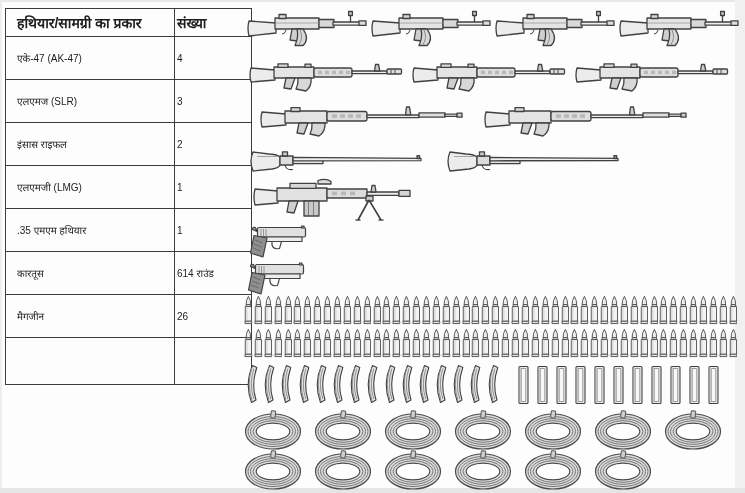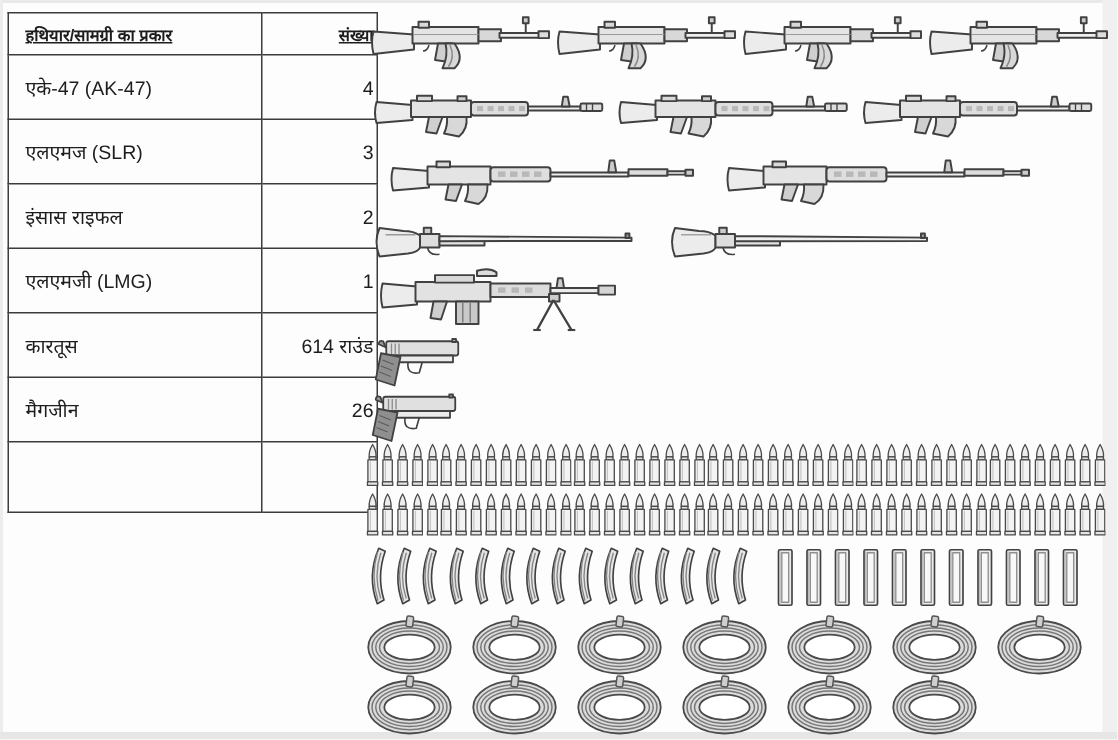--- a/index.html
+++ b/index.html
@@ -19,24 +19,24 @@
   
   table.seizure{
     position:absolute;left:5px;top:8px;width:230px;
     border-collapse:collapse;table-layout:fixed;background:#fdfdfd;
   }
   table.seizure th, table.seizure td{
     border:1.5px solid #3c3c3c;
     vertical-align:middle;
     overflow:hidden;white-space:nowrap;
   }
-  table.seizure th{height:25px;font-size:11px;font-weight:700;text-decoration:underline;}
-  table.seizure td{height:40px;font-size:13px;}
+  table.seizure th{height:25px;font-size:14px;font-weight:700;}
+  table.seizure td{height:40px;font-size:10px;}
   th.c1, td.c1{width:156px;text-align:left;padding-left:11px;}
-  th.c2, td.c2{width:72px;text-align:right;padding:0 2px;margin-left:13px;}
+  th.c2, td.c2{width:72px;text-align:left;padding:0 2px;margin-left:13px;}
   tr.empty-row td{height:44px;}
 
   
   .art{position:absolute;left:0;top:0;width:745px;height:493px;}
   .irow{position:absolute;display:flex;align-items:flex-start;}
   #row-ak47        {left:246px;top:6px;  gap:2px;}
   #row-slr         {left:248px;top:55px; gap:7px;}
   #row-insas       {left:259px;top:99px; gap:19px;}
   #row-musket      {left:249px;top:146px;gap:17px;}
   #row-lmg         {left:252px;top:176px;}
@@ -244,20 +244,24 @@
       </tr>
       <tr>
         <td class="c1">इंसास राइफल</td>
         <td class="c2">2</td>
       </tr>
       <tr>
         <td class="c1">एलएमजी (LMG)</td>
         <td class="c2">1</td>
       </tr>
       <tr>
+        <td class="c1">.35 एमएम हथियार</td>
+        <td class="c2">1</td>
+      </tr>
+      <tr>
         <td class="c1">कारतूस</td>
         <td class="c2">614 राउंड</td>
       </tr>
       <tr>
         <td class="c1">मैगजीन</td>
         <td class="c2">26</td>
       </tr>
     </tbody>
   <tfoot>
     <tr class="empty-row">

